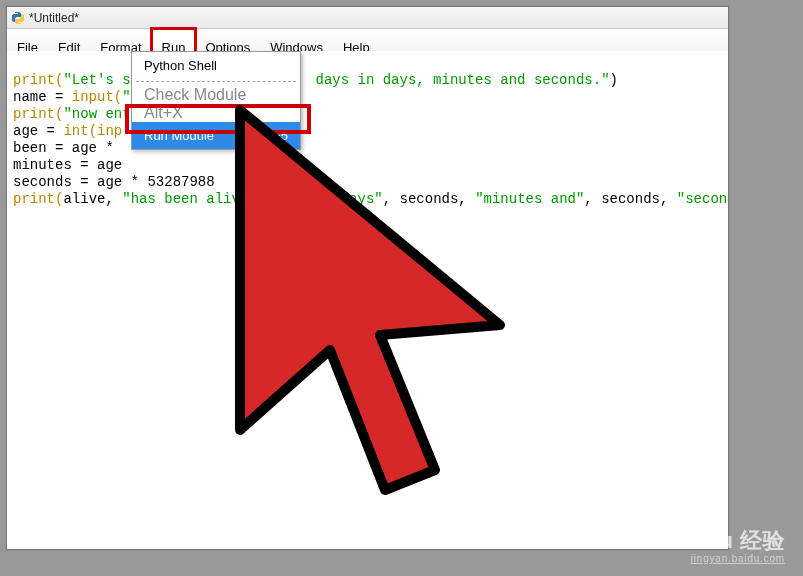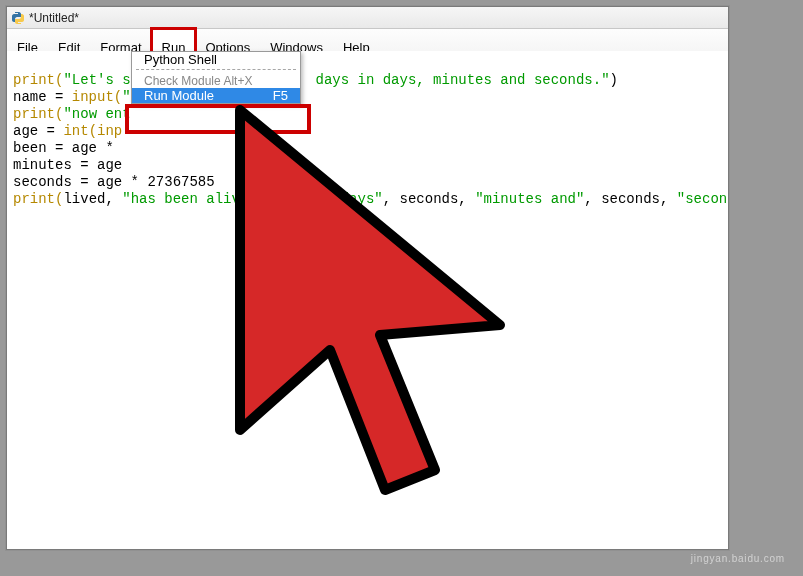--- a/index.html
+++ b/index.html
@@ -77,37 +77,37 @@
     left: 124px;
     top: 44px;
     width: 170px;
     background: #fff;
     border: 1px solid #9a9a9a;
     box-shadow: 2px 2px 4px rgba(0,0,0,0.25);
     z-index: 10;
     font-size: 13px;
   }
   .dropdown .ditem {
-    padding: 0 12px;
+    padding: 6px 12px;
     display: flex;
     justify-content: space-between;
     align-items: center;
     color: #000;
   }
   .dropdown .sep {
     border-top: 1px dashed #a7a7a7;
     margin: 2px 4px;
   }
   .dropdown .sel {
     background: #2f89e6;
     color: #fff;
   }
   .dropdown .hidden-under {
     color: #888;
-    font-size: 12px;
+    font-size: 16px;
     padding: 2px 12px 0 12px;
   }
   .red-box-dropdown {
     position: absolute;
     left: 118px;
     top: 97px;
     width: 186px;
     height: 30px;
     border: 4px solid #cc0000;
     z-index: 11;
@@ -134,20 +134,21 @@
     line-height: 1;
     z-index: 30;
   }
   .watermark .sub {
     font-size: 10px;
     color: rgba(255,255,255,0.55);
     font-weight: normal;
     letter-spacing: 0.8px;
     display: block;
     margin-top: 2px;
+    text-decoration: underline;
   }
 </style>
 </head>
 <body>
 
 <div class="outer-frame">
 
   <div class="titlebar">
     <span class="icon">
       <svg viewBox="0 0 14 14" width="14" height="14">
@@ -168,22 +169,22 @@
     <div class="menu">Help</div>
   </div>
 
   <div class="editor">
 <span class="k-func">print(</span><span class="k-str">"Let's s</span>                     <span class="k-str"> days in days, minutes and seconds."</span><span>)</span>
 <span>name = </span><span class="k-func">input(</span><span class="k-str">"</span>
 <span class="k-func">print(</span><span class="k-str">"now ent</span>
 <span>age = </span><span class="k-func">int(inp</span>
 <span>been = age * </span>
 <span>minutes = age</span>
-<span>seconds = age * 27367585</span>
-<span class="k-func">print(</span><span>lived, </span><span class="k-str">"has been alive for</span><span>     ,</span><span class="k-str">"days"</span><span>, seconds, </span><span class="k-str">"minutes and"</span><span>, seconds, </span><span class="k-str">"seconds!  Wow!"</span>
+<span>seconds = age * 53287988</span>
+<span class="k-func">print(</span><span>alive, </span><span class="k-str">"has been alive for</span><span>     ,</span><span class="k-str">"days"</span><span>, seconds, </span><span class="k-str">"minutes and"</span><span>, seconds, </span><span class="k-str">"seconds!  Wow!"</span>
   </div>
 
   <div class="dropdown">
     <div class="ditem">
       <span>Python Shell</span>
     </div>
     <div class="sep"></div>
     <div class="hidden-under">Check Module   Alt+X</div>
     <div class="ditem sel">
       <span>Run Module</span>
@@ -193,14 +194,15 @@
 
   <div class="red-box-dropdown"></div>
 
 </div>
 
 <svg class="cursor-svg" viewBox="0 0 320 420">
   <path d="M40 10 L40 330 L130 250 L185 390 L235 370 L180 235 L300 225 Z" fill="#d62828" stroke="#000" stroke-width="10" stroke-linejoin="round"></path>
 </svg>
 
 <div class="watermark">
+  <span>Baidu 经验</span>
   <span class="sub">jingyan.baidu.com</span>
 </div>
 
 </body></html>

